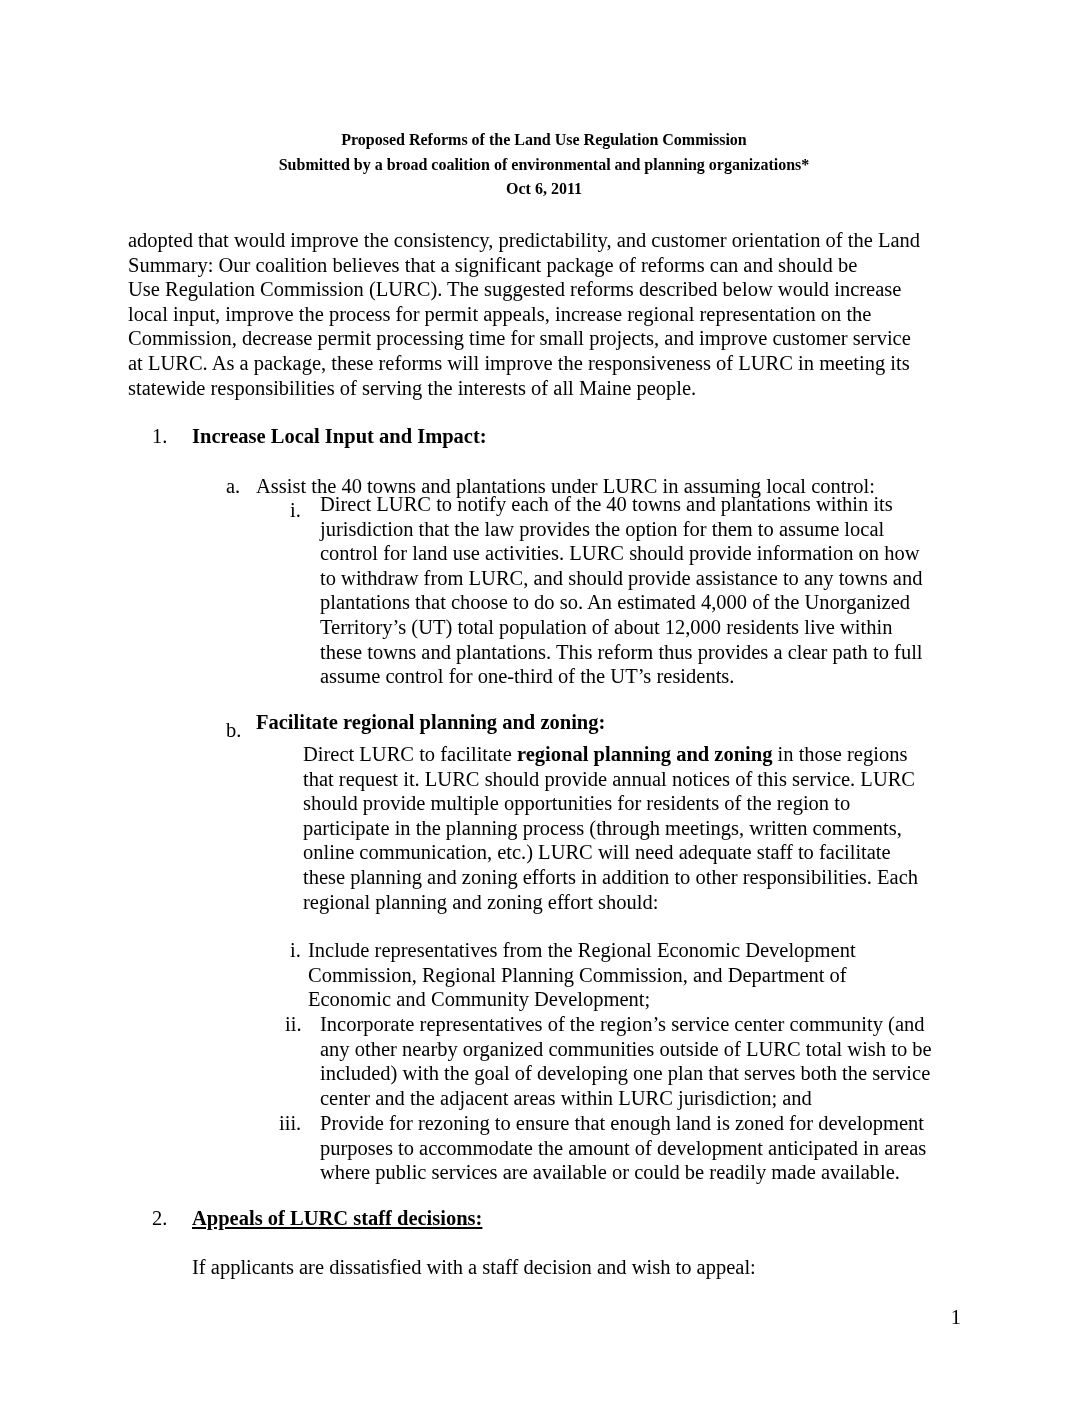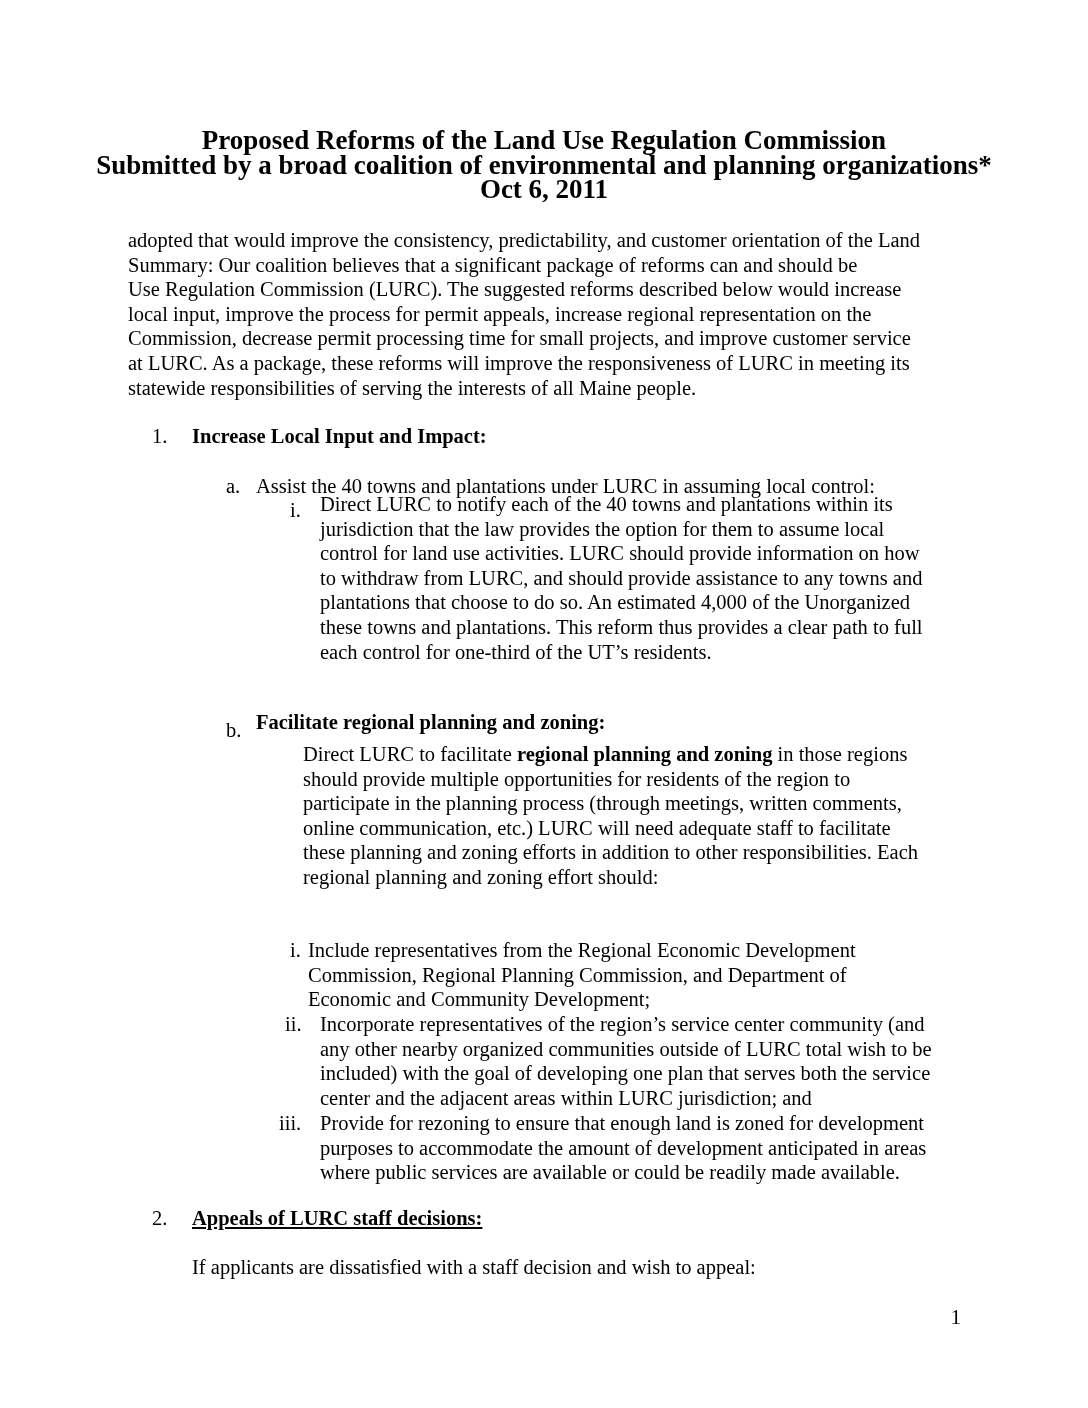--- a/index.html
+++ b/index.html
@@ -21,21 +21,21 @@
       position: absolute;
       left: 0; top: 0;
       width: 1088px; height: 1408px;
     }
     .title-block {
       position: absolute;
       left: 0; right: 0;
       top: 128px;
       text-align: center;
       font-weight: bold;
-      font-size: 27px;
+      font-size: 16px;
       line-height: 24.6px;
     }
     .title-block div { white-space: nowrap; }
     .para {
       position: absolute;
       white-space: nowrap;
     }
     .line { display: block; white-space: nowrap; }
     .summary { left: 128px; top: 228px; }
     .num {
@@ -77,29 +77,31 @@
   <span class="num" style="left:226px; top:474px;">a.</span>
   <span class="para" style="left:256px; top:474px;">Assist the 40 towns and plantations under LURC in assuming local control:</span>
 
   <span class="num" style="left:290px; top:498px;">i.</span>
   <div class="para" style="left:320px; top:492px;">
     <span class="line">Direct LURC to notify each of the 40 towns and plantations within its</span>
     <span class="line">jurisdiction that the law provides the option for them to assume local</span>
     <span class="line">control for land use activities.  LURC should provide information on how</span>
     <span class="line">to withdraw from LURC, and should provide assistance to any towns and</span>
     <span class="line">plantations that choose to do so.  An estimated 4,000 of the Unorganized</span>
+    <span class="line">Territory’s (UT) total population of about 12,000 residents live within</span>
     <span class="line">these towns and plantations.  This reform thus provides a clear path to full</span>
-    <span class="line">each control for one-third of the UT’s residents.</span>
+    <span class="line">assume control for one-third of the UT’s residents.</span>
   </div>
 
   <span class="num" style="left:226px; top:718px;">b.</span>
   <span class="para bold" style="left:256px; top:710px;">Facilitate regional planning and zoning:</span>
 
   <div class="para" style="left:303px; top:742px;">
     <span class="line"><span>Direct LURC to facilitate </span><span class="bold">regional planning and zoning</span><span> in those regions</span></span>
+    <span class="line">that request it.  LURC should provide annual notices of this service.  LURC</span>
     <span class="line">should provide multiple opportunities for residents of the region to</span>
     <span class="line">participate in the planning process (through meetings, written comments,</span>
     <span class="line">online communication, etc.) LURC will need adequate staff to facilitate</span>
     <span class="line">these planning and zoning efforts in addition to other responsibilities.  Each</span>
     <span class="line">regional planning and zoning effort should:</span>
   </div>
 
   <span class="num" style="left:290px; top:938px;">i.</span>
   <div class="para" style="left:308px; top:938px;">
     <span class="line">Include representatives from the Regional Economic Development</span>

